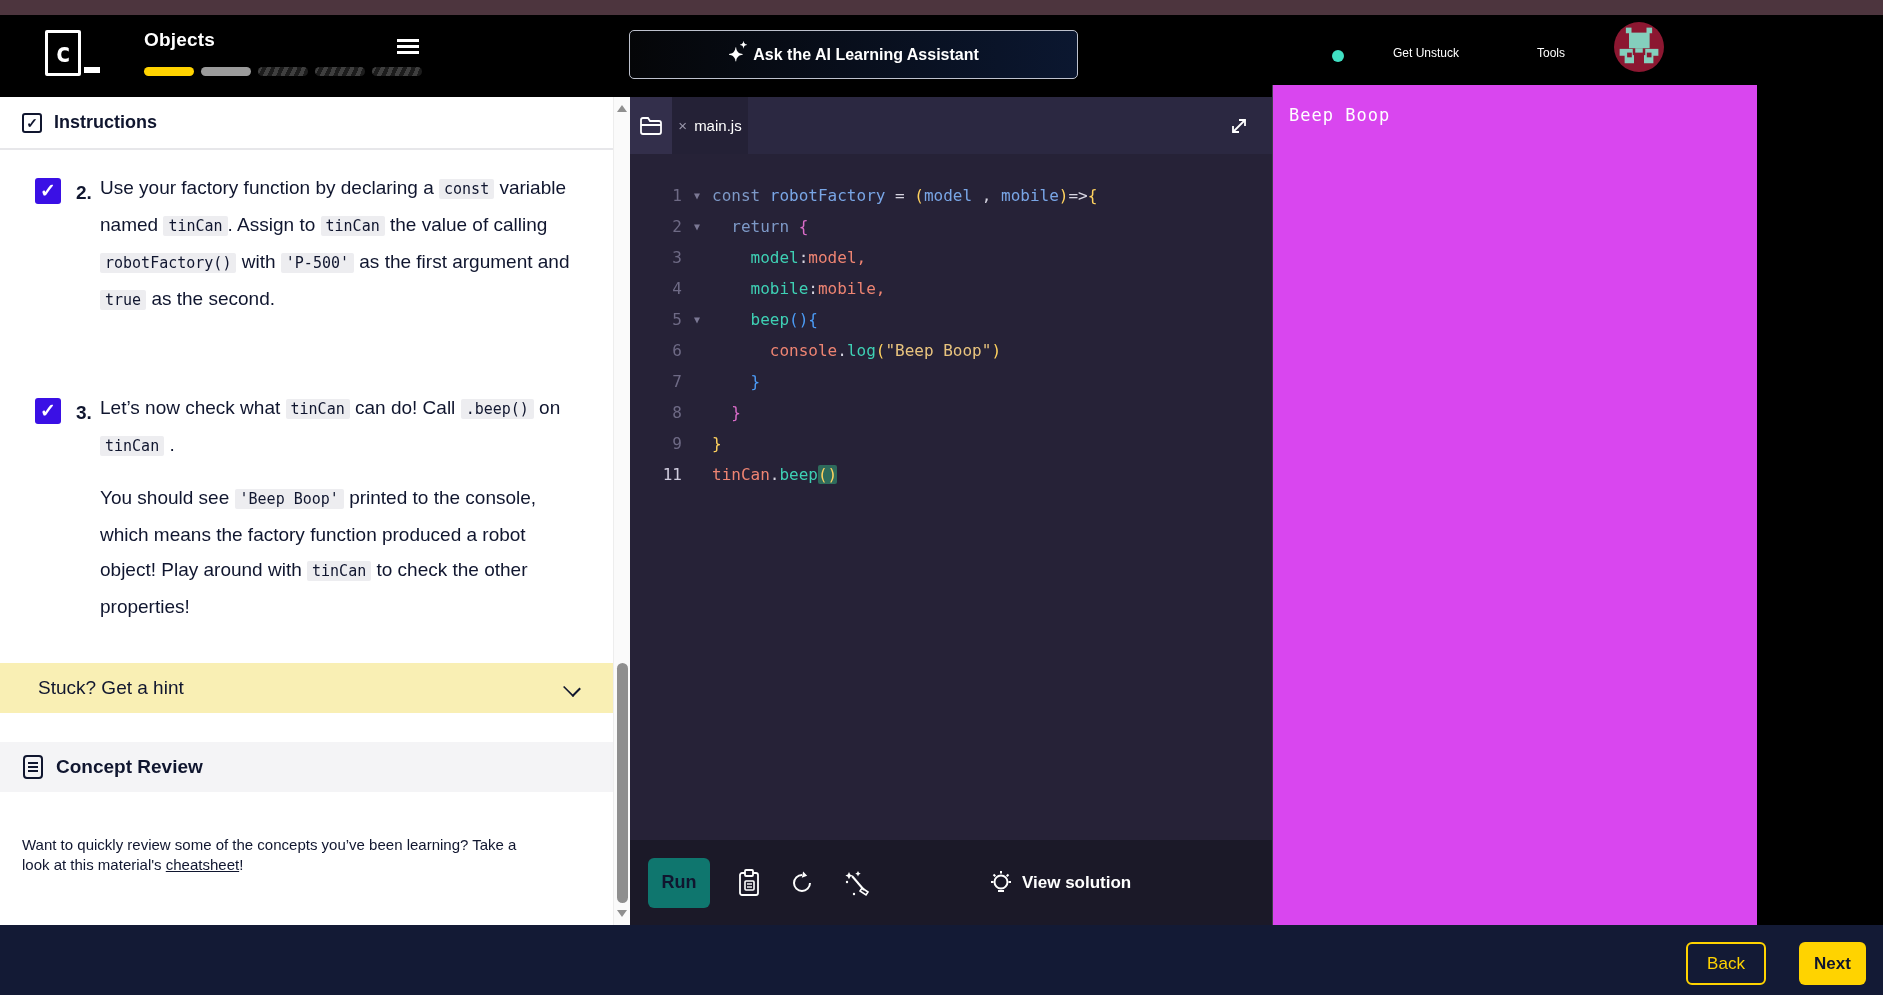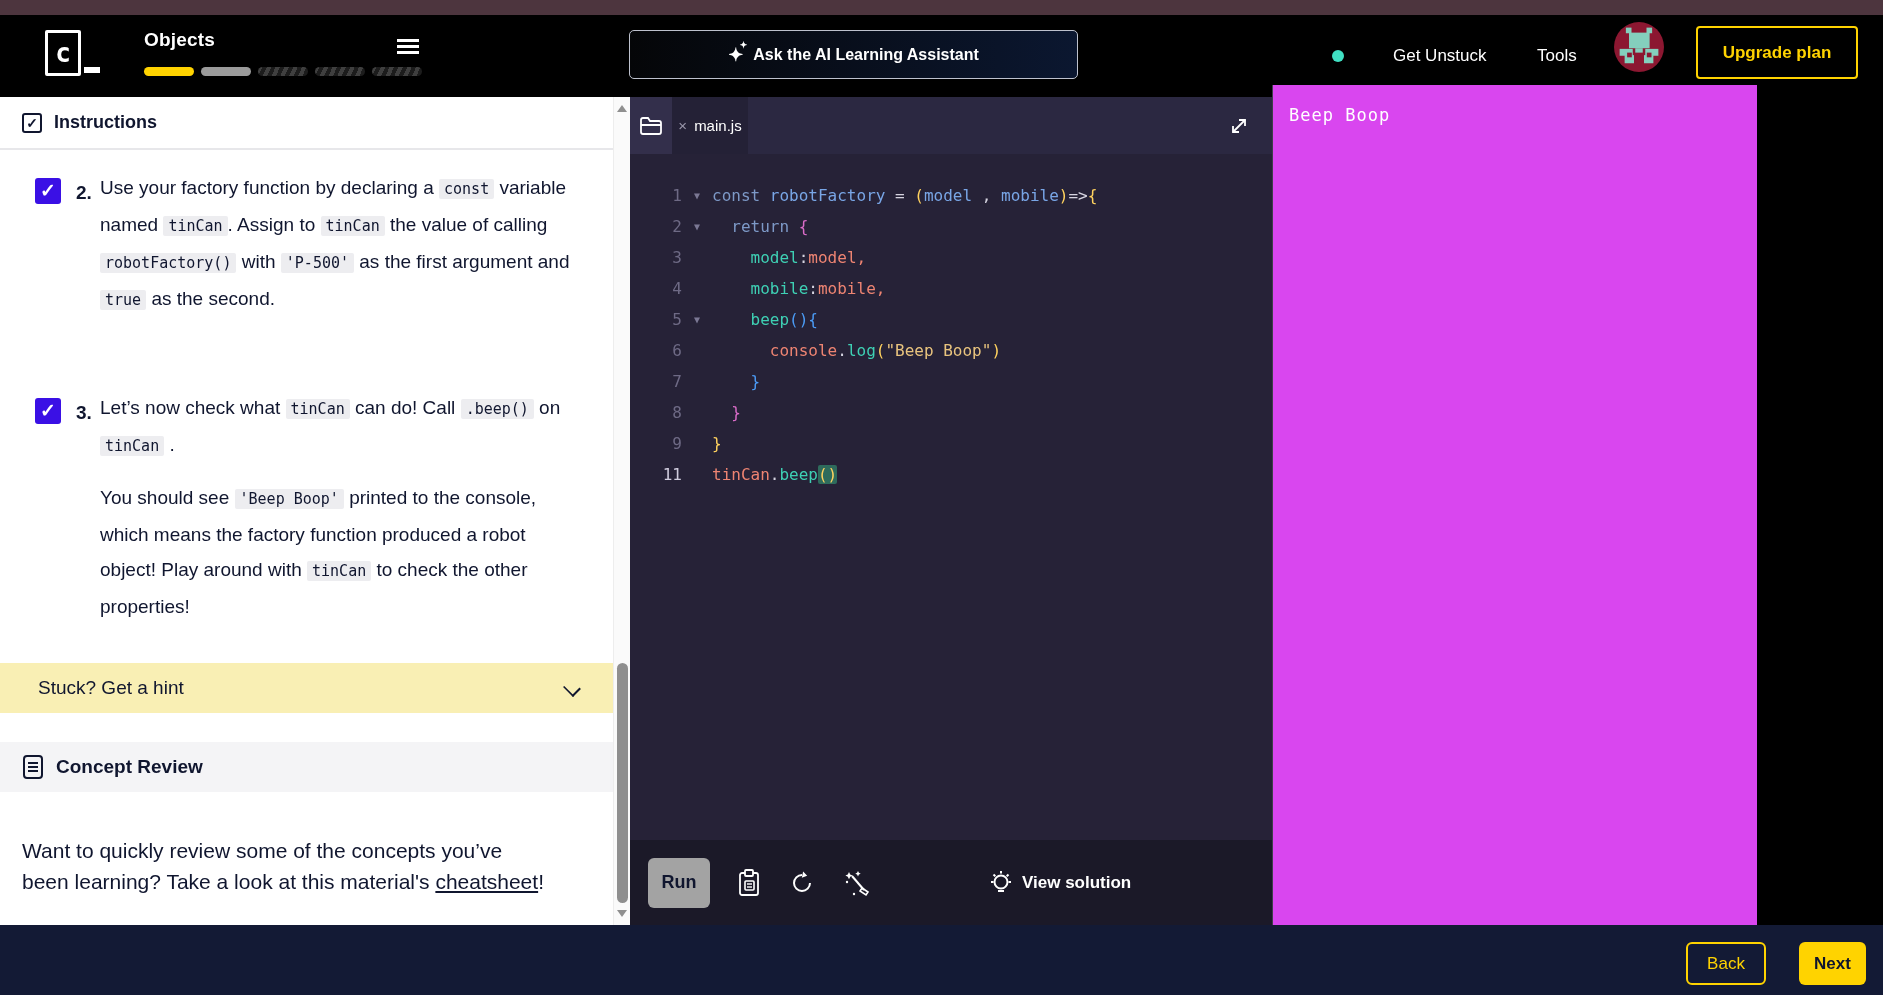--- a/index.html
+++ b/index.html
@@ -27,21 +27,21 @@
   #hamburger span { position:absolute; left:0; width:22px; height:2.5px; background:#fff; }
   #hamburger span:nth-child(1){top:0} #hamburger span:nth-child(2){top:6px} #hamburger span:nth-child(3){top:12px}
 
   #ai-btn { left:629px; top:15px; width:449px; height:49px; border:1px solid #bdc1cd; border-radius:5px;
     background:linear-gradient(90deg,#050608 0%,#0b1730 100%);
     color:#fff; font-size:16px; font-weight:bold; display:flex; align-items:center; justify-content:center; gap:10px; cursor:pointer;}
   .sparkle { color:#fff; font-size:18px; position:relative; }
   .sparkle::after { content:"✦"; position:absolute; font-size:9px; right:-4px; top:-4px; }
 
   #status-dot { left:1332px; top:35px; width:12px; height:12px; border-radius:50%; background:#40e0c3; }
-  .nav-link { color:#fff; font-size:17px; top:31px; cursor:pointer; }
+  .nav-link { color:#fff; font-size:12px; top:31px; cursor:pointer; }
   #get-unstuck { left:1393px; }
   #tools-link  { left:1537px; }
 
   #avatar { left:1614px; top:7px; width:50px; height:50px; border-radius:50%; background:#8c1731; overflow:hidden; cursor:pointer;}
   #upgrade-btn { left:1696px; top:11px; width:162px; height:53px; background:transparent;
     border:2px solid #ffd300; border-radius:4px; color:#ffd300; font-size:17px; font-weight:bold;
     display:flex; align-items:center; justify-content:center; cursor:pointer; }
 
   
   #left-pane { left:0; top:97px; width:630px; height:828px; background:#fff; color:#10162f; }
@@ -61,21 +61,21 @@
   #hint-bar { left:0; top:566px; width:613px; height:50px; background:#f9efb4; display:flex;
     align-items:center; cursor:pointer; }
   #hint-bar .hd { margin-left:38px; font-size:19px; font-weight:normal; }
   #hint-chevron { position:absolute; right:34px; top:18px; width:14px; height:14px;
     border-right:2.5px solid #10162f; border-bottom:2.5px solid #10162f; transform:rotate(45deg) scale(1,.8); }
 
   #concept-header { left:0; top:645px; width:613px; height:50px; background:#f4f4f6; display:flex; align-items:center; }
   #concept-header .hd { margin-left:12px; font-size:19px; font-weight:bold; }
   #concept-icon { margin-left:22px; }
 
-  #review-par { left:22px; top:738px; width:525px; font-size:21px; line-height:31px; }
+  #review-par { left:22px; top:738px; width:525px; font-size:15px; line-height:20px; }
   #review-link { color:#10162f; text-decoration:underline; cursor:pointer; }
 
   
   #left-scrollbar { left:613px; top:0; width:17px; height:828px; background:#fafafa; border-left:1px solid #ededed; }
   .scroll-arrow { position:absolute; left:3px; width:0; height:0; border-left:5px solid transparent; border-right:5px solid transparent; }
   #scroll-up   { top:8px;  border-bottom:7px solid #8f8f8f; }
   #scroll-down { bottom:8px; border-top:7px solid #8f8f8f; }
   #scroll-thumb { position:absolute; left:3px; top:566px; height:240px; width:11px; background:#8f8f8f; border-radius:6px; cursor:grab;}
 
   
@@ -92,21 +92,21 @@
   .ln { width:52px; text-align:right; color:#6e6a85; flex:none; }
   .ln.active { color:#cfccdd; }
   .fold { width:30px; text-align:center; color:#7b7894; font-size:10px; flex:none; }
   .code-text { white-space:pre; }
   .tk-kw{color:#7d99c7} .tk-id{color:#79a6e6} .tk-prop{color:#3ed0b4} .tk-val{color:#ee8472}
   .tk-str{color:#e9c47e} .tk-bool{color:#d96cc8} .tk-p{color:#d6d4e0}
   .tk-b1{color:#ffd25f} .tk-b2{color:#d96cc8} .tk-b3{color:#4b9bf5}
   .tk-hl{color:#ffd25f; background:#2e6b5c; border-radius:2px;}
 
   #editor-toolbar { left:0; top:743px; width:642px; height:85px; background:#1b1928; display:flex; align-items:center; }
-  #run-btn { margin-left:18px; width:62px; height:50px; background:#a3a3a3; border:none; border-radius:6px;
+  #run-btn { margin-left:18px; width:62px; height:50px; background:#0f766e; border:none; border-radius:6px;
     color:#10162f; font-size:18px; font-weight:bold; cursor:pointer; }
   .tool-icon { margin-left:26px; cursor:pointer; display:flex; align-items:center; }
   #view-solution { position:absolute; left:358px; display:flex; align-items:center; gap:8px; color:#fff;
     font-size:17px; font-weight:bold; cursor:pointer; }
 
   
   #console-pane { left:1272px; top:85px; width:485px; height:840px; background:#d946ef; border-left:1px solid #3f3f4a; }
   #console-out { position:absolute; left:16px; top:20px; color:#fff; font-family:"DejaVu Sans Mono", monospace;
     font-size:17px; letter-spacing:1px; }
 
@@ -159,21 +159,20 @@
         <rect x="3.4" y="4.2" width="1.2" height="0.7"></rect>
         <rect x="1.7" y="5.3" width="1.5" height="1.3"></rect>
           <rect x="4.8" y="5.3" width="1.5" height="1.3"></rect>
       </g>
       <g fill="#8c1731">
         <rect x="2.1" y="4.9" width="0.75" height="0.75"></rect>
           <rect x="5.25" y="4.9" width="0.75" height="0.75"></rect>
       </g>
     </svg>
   </div>
-  <button id="upgrade-btn" class="abs">Upgrade plan</button>
 </div>
 
 <div id="left-pane" class="abs">
 
   <div id="instr-header" class="abs">
     <span class="check-outline">✓</span>
     <span class="hd">Instructions</span>
   </div>
 
   <div class="abs check-purple" style="top:81px">✓</div>

